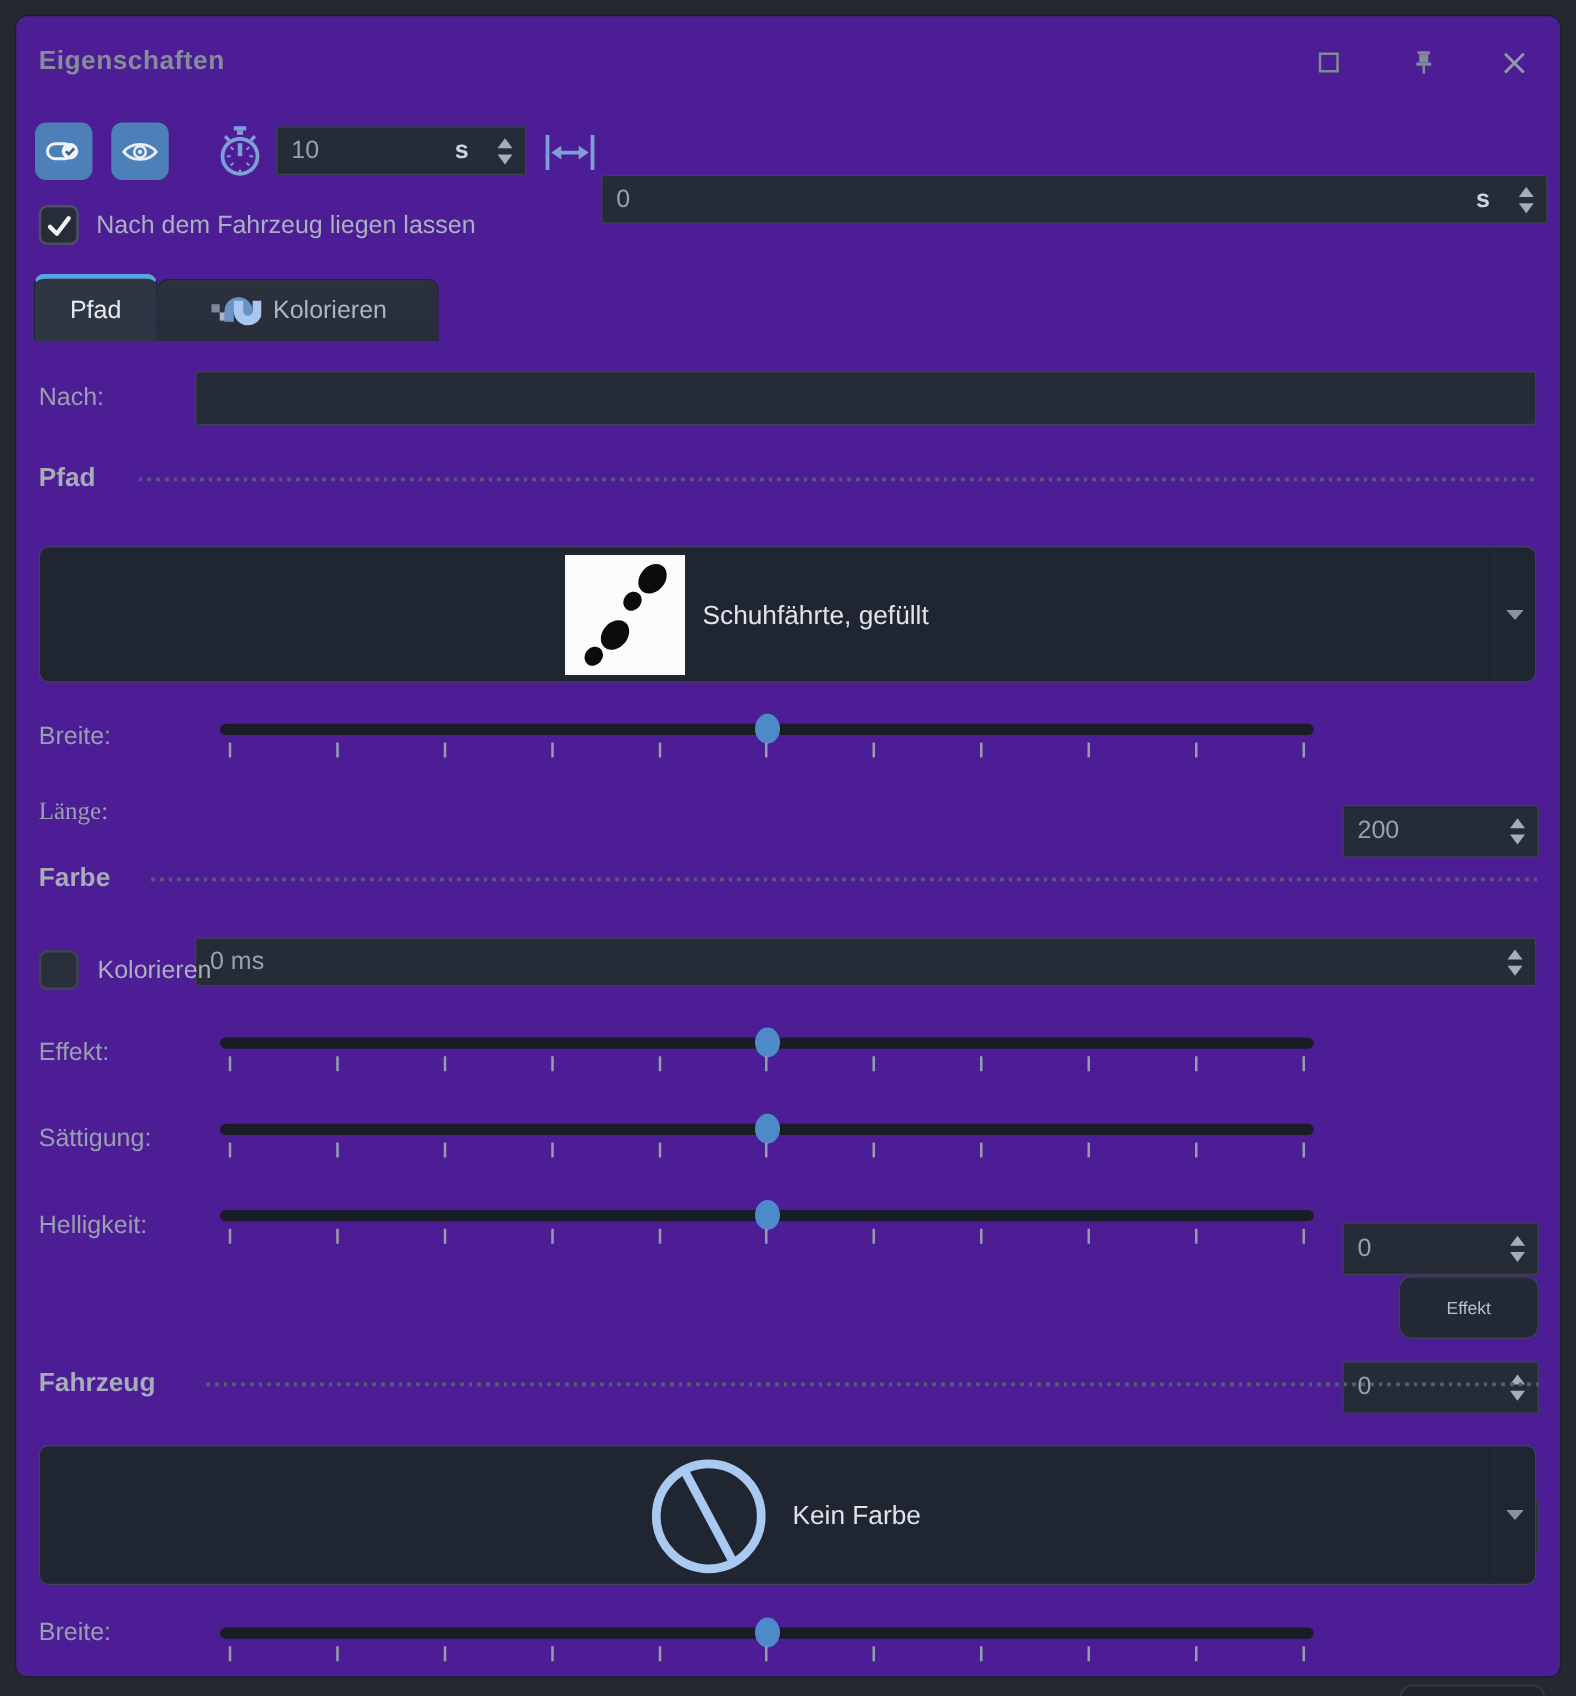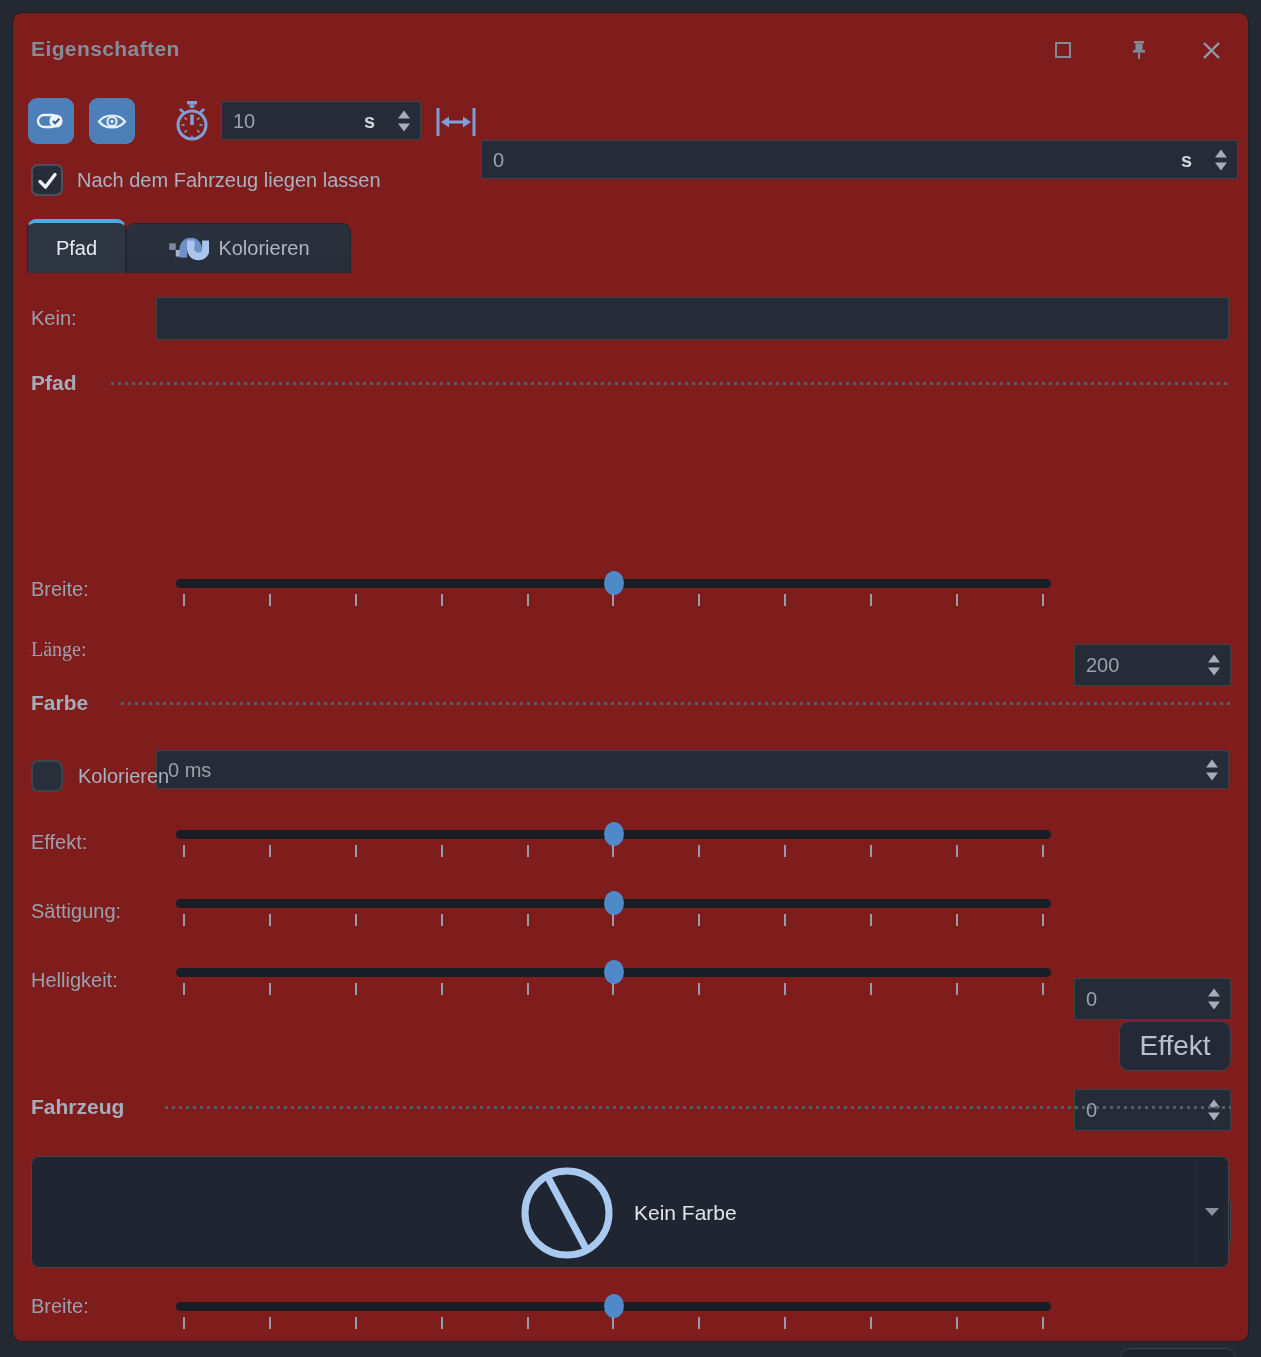--- a/index.html
+++ b/index.html
@@ -4,21 +4,21 @@
 <style>
   html,body{margin:0;padding:0;}
   body{
     width:1261px;height:1357px;overflow:hidden;position:relative;
     background:#232831;
     font-family:"Liberation Sans", sans-serif;
     -webkit-font-smoothing:antialiased;
   }
   .panel{
     position:absolute;left:12px;top:12px;width:1237px;height:1330px;
-    background:#7f1d1d;border:1px solid #1b2029;border-radius:10px;
+    background:#4c1d95;border:1px solid #1b2029;border-radius:10px;
     box-sizing:border-box;
   }
   .abs{position:absolute;box-sizing:border-box;}
 
   
   .title{left:18px;top:24px;font-size:21px;font-weight:bold;color:#868d9a;letter-spacing:.4px;}
   .winbtn{width:26px;height:26px;display:flex;align-items:center;justify-content:center;cursor:default;}
 
   
   .toolbtn{
@@ -84,21 +84,21 @@
   .slider .handle{
     position:absolute;top:0;left:calc(50% - 10px);width:20px;height:24px;border-radius:50%;
     background:var(--handle,#4e8ac9);
   }
   .ticks{position:absolute;left:0;right:0;top:23px;height:12px;display:flex;justify-content:space-between;padding:0 7px;}
   .tick{width:2px;height:12px;background:#969daa;}
 
   
   .pushbtn{
     background:#232936;border:1px solid #3e4552;border-radius:10px;
-    color:#b9c0cb;font-size:28px;display:flex;align-items:center;justify-content:center;
+    color:#b9c0cb;font-size:14px;display:flex;align-items:center;justify-content:center;
   }
   .cutbtn{
     position:absolute;left:1120px;top:1348px;width:114px;height:30px;
     background:#1f242e;border:1px solid #39404e;border-radius:10px 10px 0 0;
   }
 
   input.nameinput{
     width:100%;height:100%;background:transparent;border:none;outline:none;
     color:#c7ccd5;font-size:20px;font-family:inherit;padding:0 10px;box-sizing:border-box;
   }
@@ -210,28 +210,45 @@
   <div class="abs tab inactive" style="left:113px;top:210px;width:225px;height:50px;">
     <svg width="42" height="32" viewBox="0 0 44 34">
       <rect x="2" y="11" width="7" height="7" fill="#7c87a0"></rect>
       <rect x="9" y="18" width="7" height="7" fill="#a9b4c8"></rect>
       <path d="M17,26 v-9 a8,8 0 0 1 16,0 v9" fill="none" stroke="#6c92c8" stroke-width="8"></path>
       <path d="M25,8 v9 a8,8 0 0 0 16,0 v-9" fill="none" stroke="#aac6ee" stroke-width="8"></path>
     </svg>
     <span>Kolorieren</span>
   </div>
 
-  <div class="abs label" style="left:18px;top:284px;line-height:43px;">Kein:</div>
+  <div class="abs label" style="left:18px;top:284px;line-height:43px;">Nach:</div>
   <div class="abs field" style="left:143px;top:284px;width:1073px;height:43px;">
     <input class="nameinput" type="text" value="" style="">
   </div>
 
   <div class="abs sechead" style="left:18px;top:358px;">Pfad</div>
   <div class="abs dotted" style="left:98px;top:369px;width:1120px;"></div>
 
+  <div class="abs bigcombo" style="left:18px;top:424px;width:1198px;height:109px;">
+    <div class="abs" style="left:420px;top:6px;width:96px;height:96px;">
+      <svg width="96" height="96" viewBox="0 0 96 96">
+        <rect width="96" height="96" fill="#fbfbfb"></rect>
+        <g fill="#0b0b0b">
+          <ellipse cx="70" cy="19" rx="10" ry="13" transform="rotate(40 70 19)"></ellipse>
+          <ellipse cx="54" cy="37" rx="7" ry="8" transform="rotate(40 54 37)"></ellipse>
+          <ellipse cx="40" cy="64" rx="10" ry="13" transform="rotate(40 40 64)"></ellipse>
+          <ellipse cx="23" cy="81" rx="7" ry="8" transform="rotate(40 23 81)"></ellipse>
+        </g>
+      </svg>
+    </div>
+    <div class="abs combotext" style="left:530px;top:0;height:109px;display:flex;align-items:center;">Schuhfährte, gefüllt</div>
+    <div class="dropzone">
+      <span class="combo-arrow"></span>
+    </div>
+  </div>
 
   <div class="abs label" style="left:18px;top:555px;line-height:42px;">Breite:</div>
   <div class="abs slider" style="left:163px;top:558px;">
     <div class="track"></div>
     <div class="handle"></div>
     <div class="ticks">
         <span class="tick"></span>
         <span class="tick"></span>
         <span class="tick"></span>
         <span class="tick"></span>

